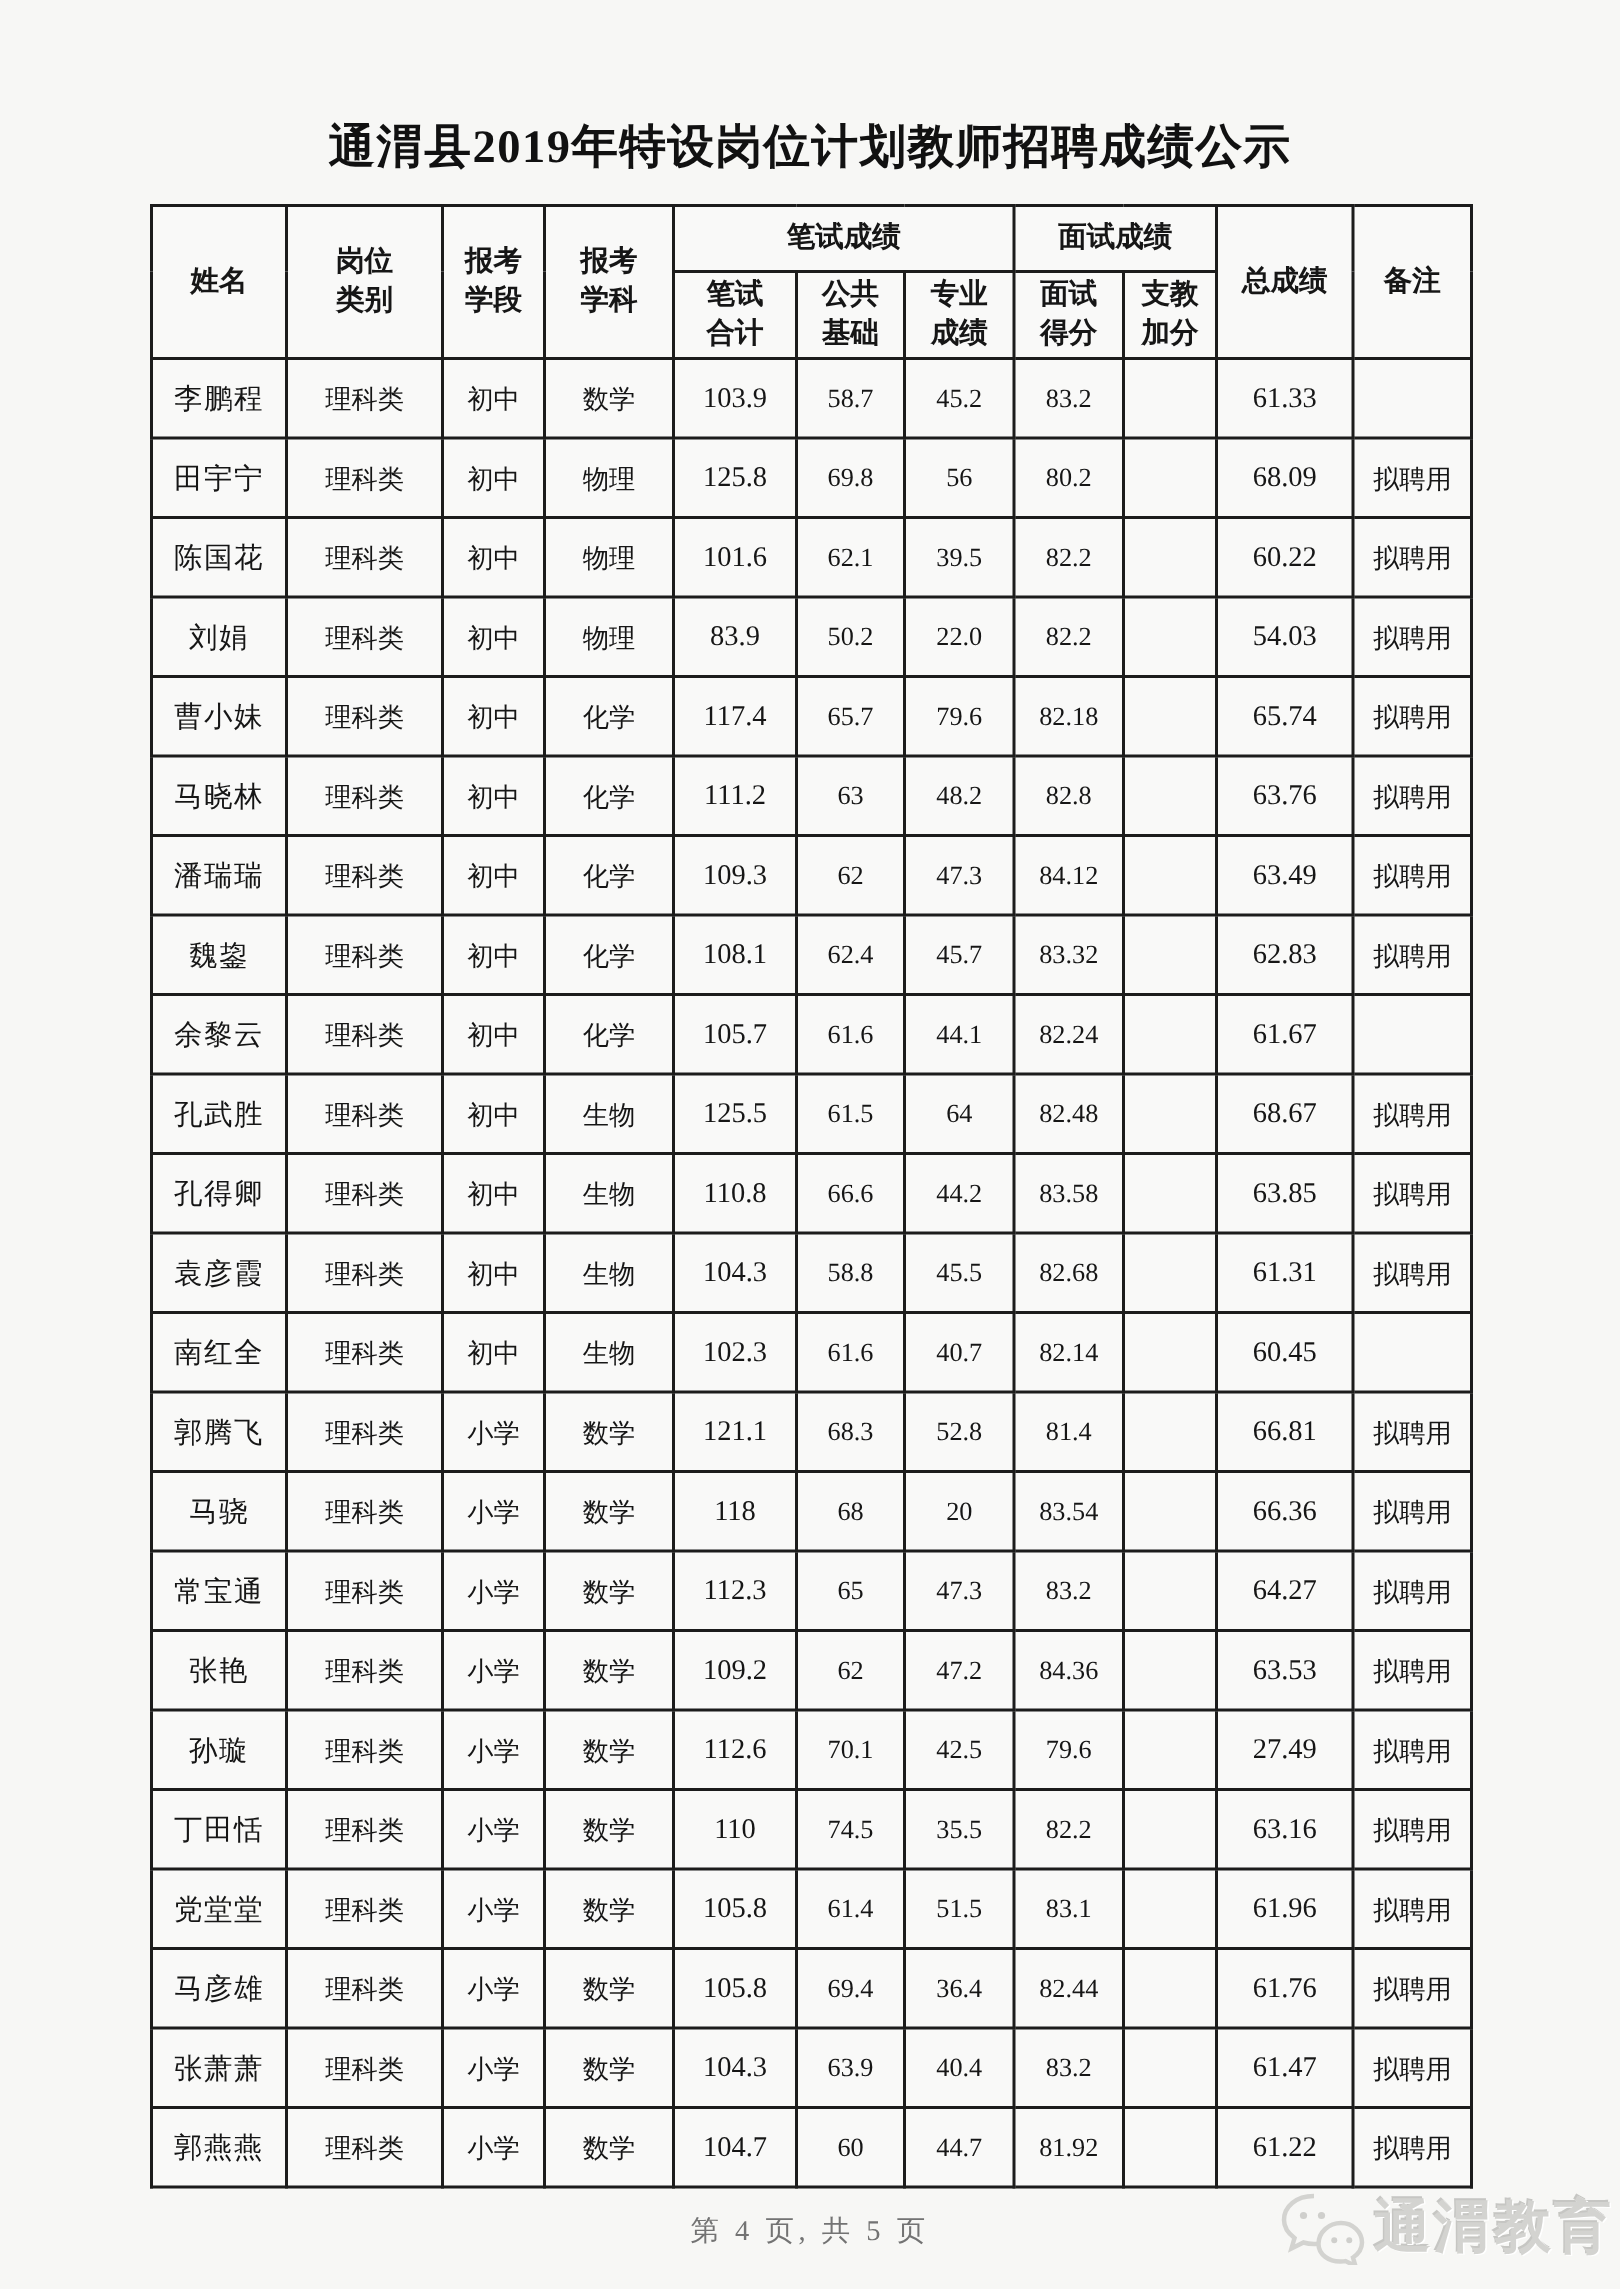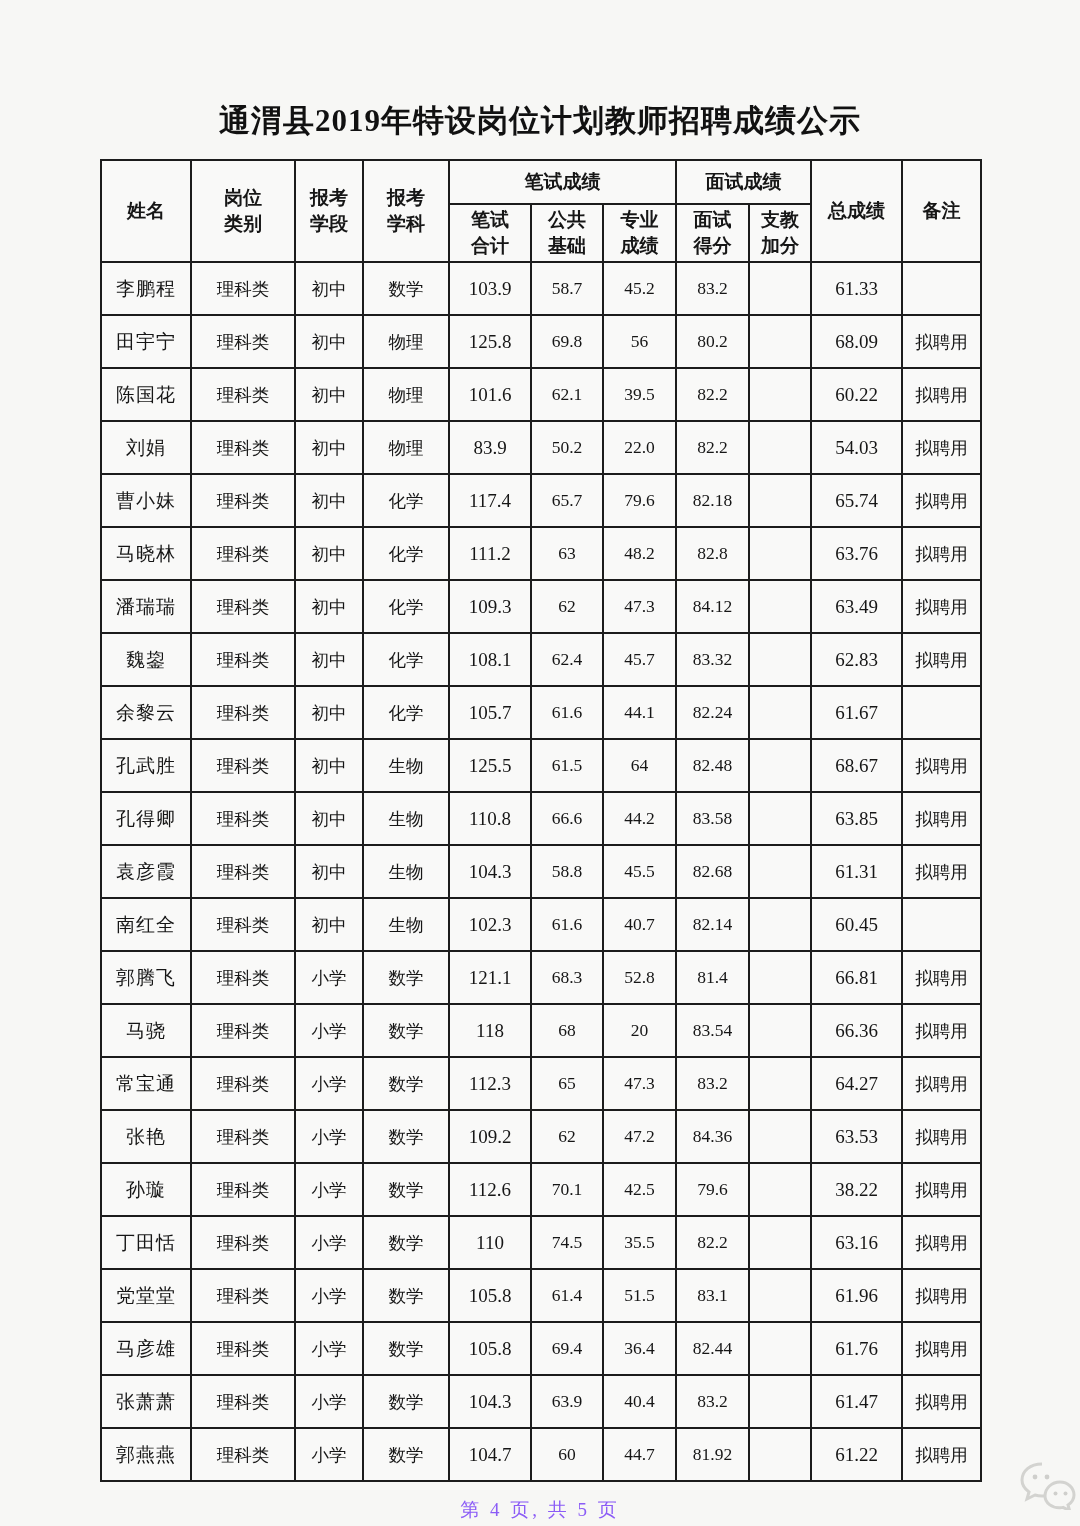--- a/index.html
+++ b/index.html
@@ -6,21 +6,21 @@
   body {
     width: 1080px;
     height: 1526px;
     background: #f7f7f5;
     position: relative;
     overflow: hidden;
     font-family: "Liberation Serif", "DejaVu Serif", serif;
     color: #161616;
   }
   .page-title {
-    padding-top: 100px;
+    padding-top: 77px;
     text-align: center;
     font-size: 31px;
     font-weight: bold;
     letter-spacing: 1px;
     color: #111;
   }
   table.score-table {
     border-collapse: collapse;
     table-layout: fixed;
     margin: 17px 0 0 100px;
@@ -46,21 +46,21 @@
     height: 51px;
     font-size: 17.5px;
   }
   .score-table tbody td.name-cell { font-size: 19px; letter-spacing: 1px; margin-left: 19px; }
   .score-table tbody td.bold-num { font-weight: normal; font-size: 19px; }
   .page-footer {
     margin-top: 15px;
     text-align: center;
     font-size: 19px;
     letter-spacing: 3px;
-    color: #8b5cf6;
+    color: #737373;
   }
   .watermark {
     position: absolute;
     right: 4px;
     bottom: 16px;
     display: flex;
     align-items: center;
     gap: 6px;
     color: #d3d3d0;
     font-size: 38px;
@@ -342,21 +342,21 @@
       <tr>
         <td class="name-cell">孙璇</td>
         <td>理科类</td>
         <td>小学</td>
         <td>数学</td>
         <td class="bold-num">112.6</td>
         <td>70.1</td>
         <td>42.5</td>
         <td>79.6</td>
         <td></td>
-        <td class="bold-num">38.22</td>
+        <td class="bold-num">27.49</td>
         <td>拟聘用</td>
       </tr>
       <tr>
         <td class="name-cell">丁田恬</td>
         <td>理科类</td>
         <td>小学</td>
         <td>数学</td>
         <td class="bold-num">110</td>
         <td>74.5</td>
         <td>35.5</td>
@@ -430,13 +430,14 @@
         <path d="M27 36 c0 -8 7 -14 15 -14 8 0 14 6 14 13 0 4 -2.4 7.6 -6 10 l1.6 5.6 -6.6 -3.2 c-1 0.2 -2 0.3 -3 0.3 -8 0.3 -15 -4.7 -15 -11.7z"></path>
       </g>
       <g fill="#cfcfcc">
         <circle cx="17" cy="17" r="2.4"></circle>
         <circle cx="29" cy="17" r="2.4"></circle>
         <circle cx="37.5" cy="33.5" r="2"></circle>
         <circle cx="47.5" cy="33.5" r="2"></circle>
       </g>
     </svg>
   </span>
+  <span>通渭教育</span>
 </div>
 
 </body></html>

